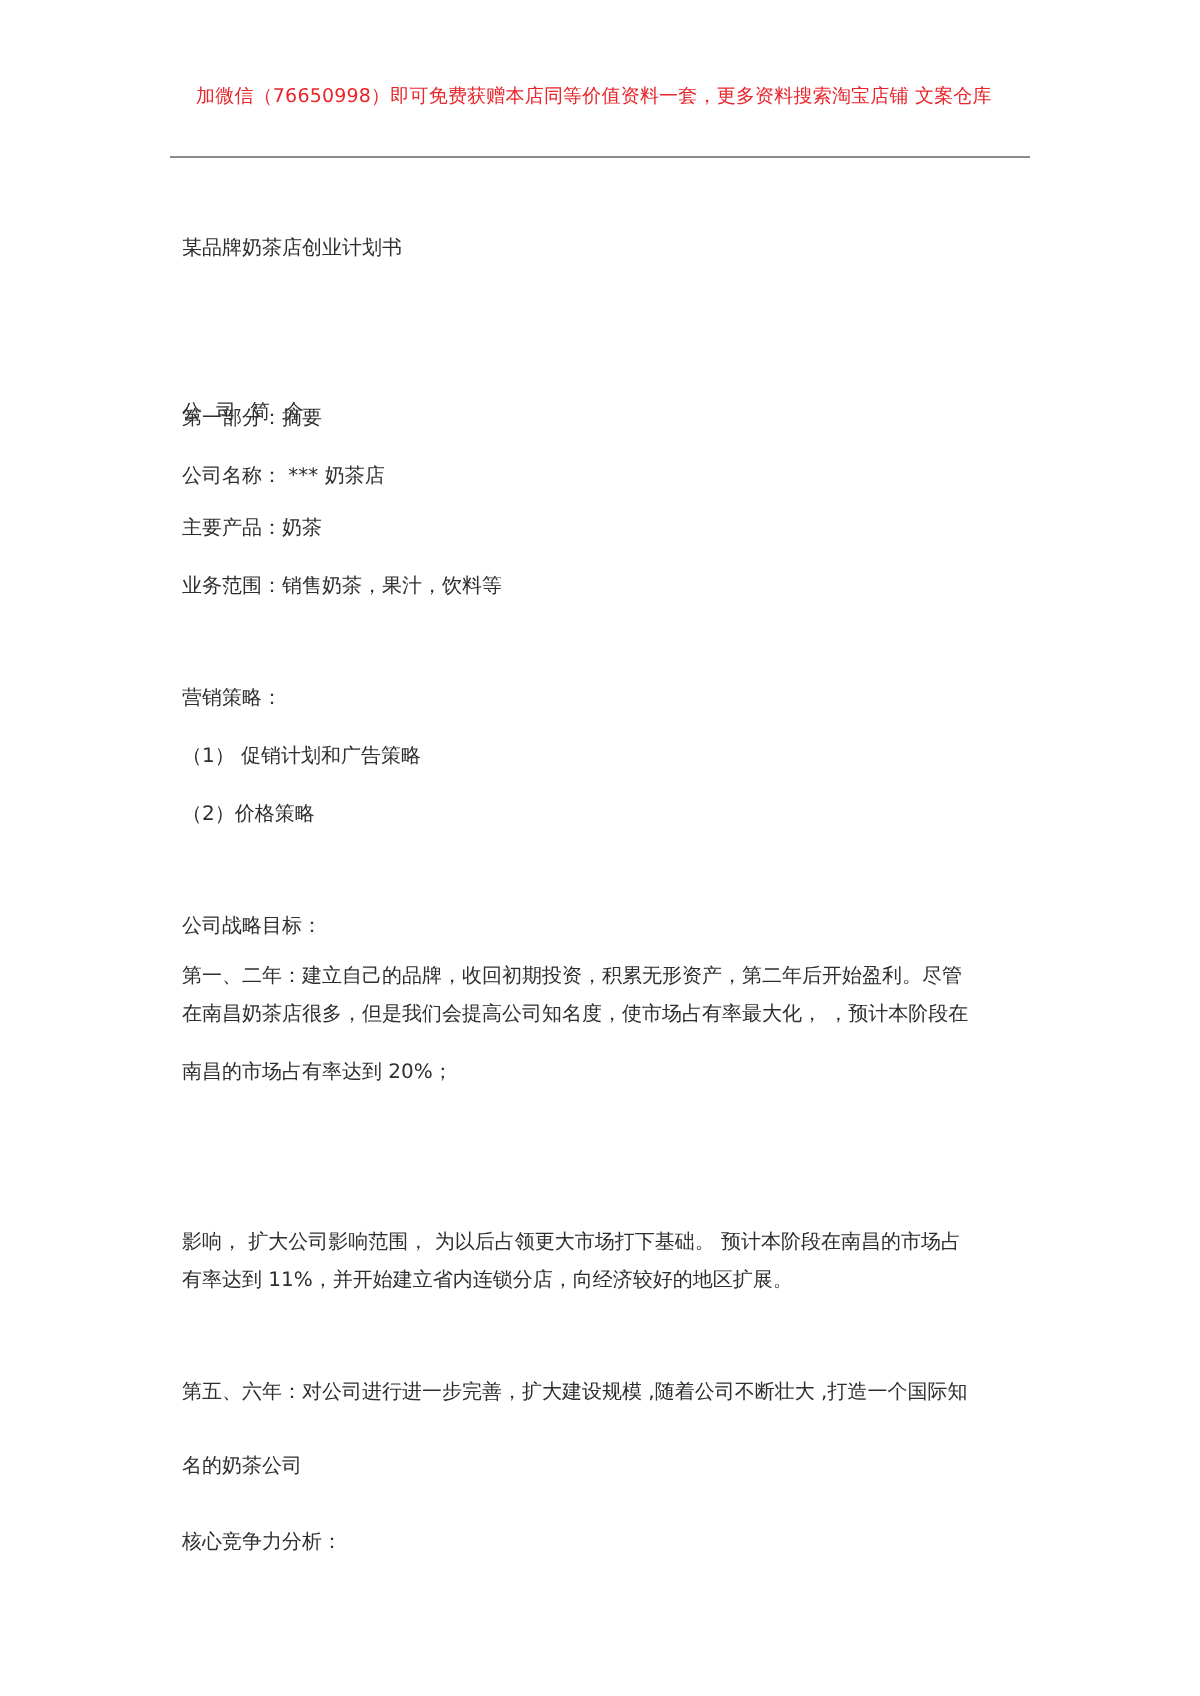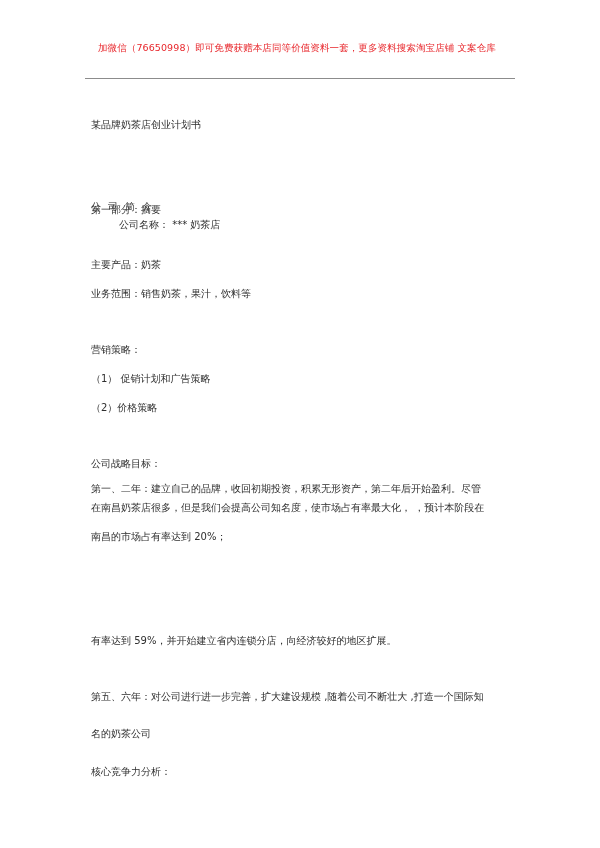--- a/index.html
+++ b/index.html
@@ -54,34 +54,35 @@
 
 <div class="page">
 
   <div class="header-note">加微信（76650998）即可免费获赠本店同等价值资料一套，更多资料搜索淘宝店铺  文案仓库</div>
   <div class="header-rule"></div>
 
   <div class="line" style="top:118px;">某品牌奶茶店创业计划书</div>
 
   <div class="line" style="top:183px;margin-top:20px;">第一部分：摘要</div>
   <div class="line spaced" style="top:200px;">公司简介</div>
-  <div class="line" style="top:218px;margin-left:28px;">公司名称：  *** 奶茶店</div>
+  <div class="line" style="top:232px;">公司名称：  *** 奶茶店</div>
   <div class="line" style="top:258px;">主要产品：奶茶</div>
   <div class="line" style="top:287px;">业务范围：销售奶茶，果汁，饮料等</div>
 
   <div class="line" style="top:343px;">营销策略：</div>
   <div class="line" style="top:372px;">（1）  促销计划和广告策略</div>
   <div class="line" style="top:401px;">（2）价格策略</div>
 
   <div class="line" style="top:457px;">公司战略目标：</div>
 
   <div class="line" style="top:501px;">在南昌奶茶店很多，但是我们会提高公司知名度，使市场占有率最大化，  ，预计本阶段在</div>
   <div class="line" style="top:482px;">第一、二年：建立自己的品牌，收回初期投资，积累无形资产，第二年后开始盈利。尽管</div>
   <div class="line" style="top:530px;">南昌的市场占有率达到  20%；</div>
 
-  <div class="line" style="top:634px;">有率达到  59%，并开始建立省内连锁分店，向经济较好的地区扩展。</div>
+  <div class="line" style="top:615px;">影响，  扩大公司影响范围，  为以后占领更大市场打下基础。  预计本阶段在南昌的市场占</div>
+  <div class="line" style="top:634px;">有率达到  11%，并开始建立省内连锁分店，向经济较好的地区扩展。</div>
 
   <div class="line" style="top:690px;">第五、六年：对公司进行进一步完善，扩大建设规模  ,随着公司不断壮大  ,打造一个国际知</div>
   <div class="line" style="top:727px;">名的奶茶公司</div>
 
   <div class="line" style="top:765px;">核心竞争力分析：</div>
 
 </div>
 
 </body></html>

